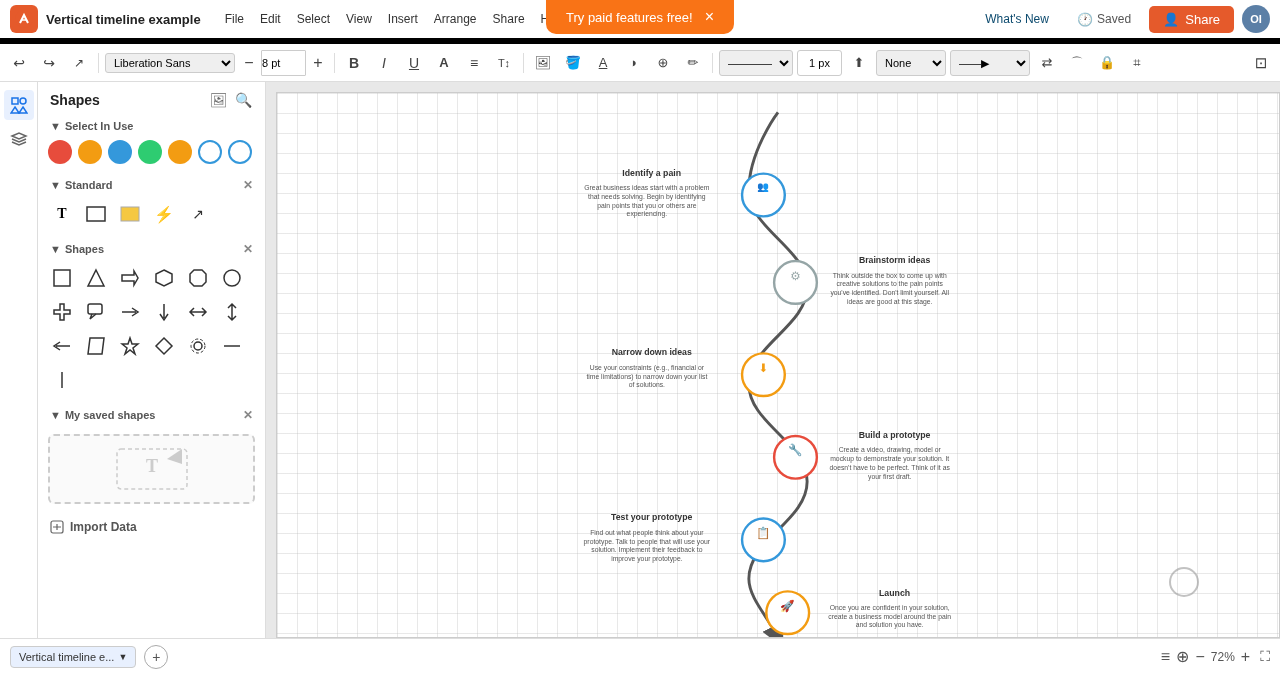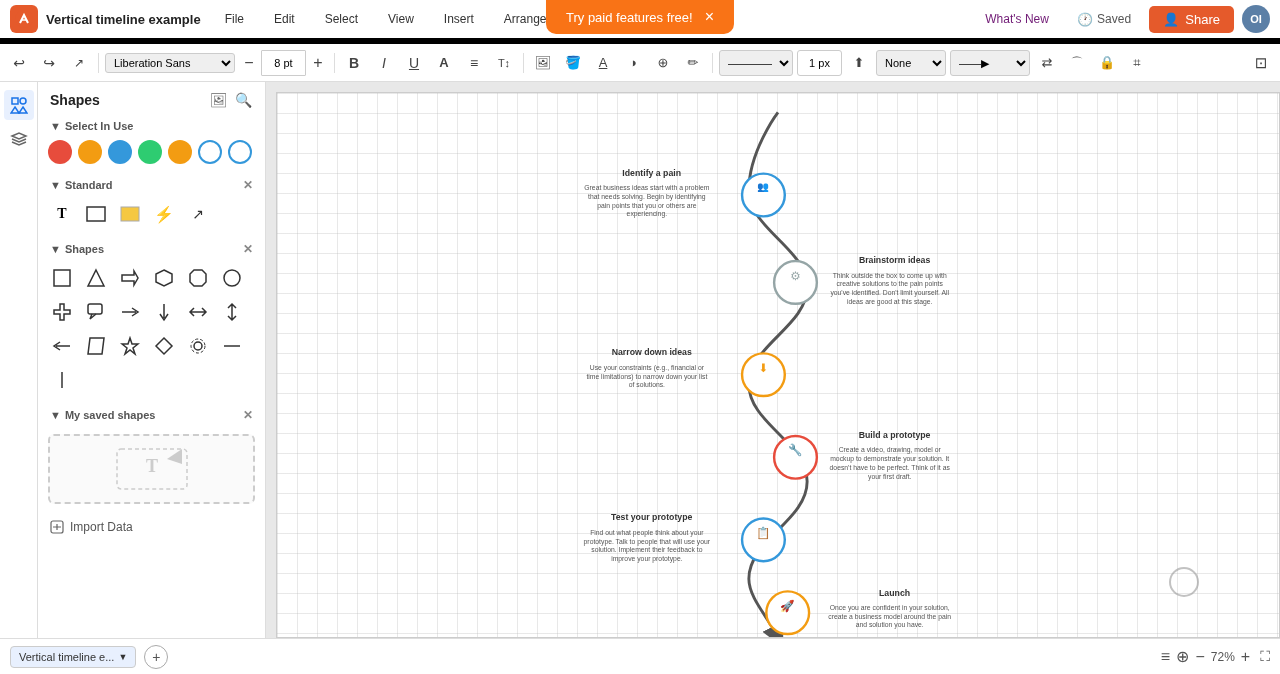--- a/index.html
+++ b/index.html
@@ -2,56 +2,56 @@
 <html><head>
   <meta charset="utf-8">
   <style>
     * { box-sizing: border-box; margin: 0; padding: 0; }
     body { font-family: 'Arial', sans-serif; font-size: 12px; background: #f0f0f0; overflow: hidden; width: 1280px; height: 674px; }
 
     
     .header { display: flex; align-items: center; height: 44px; background: white; border-bottom: 6px solid #000000; padding: 0 10px; gap: 8px; position: relative; }
     .logo { width: 28px; height: 28px; background: #e55a2b; border-radius: 6px; display: flex; align-items: center; justify-content: center; color: white; font-weight: bold; font-size: 14px; flex-shrink: 0; }
     .app-title { font-size: 13px; font-weight: bold; color: #222; margin-right: 8px; }
-    .menu-bar { display: flex; gap: 14px; }
+    .menu-bar { display: flex; gap: 0; }
     .menu-item { padding: 4px 8px; font-size: 12px; color: #333; cursor: pointer; border-radius: 3px; }
     .header-spacer { flex: 1; }
-    .whats-new-btn { padding: 4px 10px; font-size: 12px; color: #701a75; cursor: pointer; border-radius: 3px; }
+    .whats-new-btn { padding: 4px 10px; font-size: 12px; color: #0c4a6e; cursor: pointer; border-radius: 3px; }
     .saved-btn { display: flex; align-items: center; gap: 4px; padding: 4px 10px; font-size: 12px; color: #555; cursor: pointer; }
     .share-btn { background: #e55a2b; color: white; padding: 6px 14px; border-radius: 5px; font-size: 13px; cursor: pointer; border: none; display: flex; align-items: center; gap: 6px; }
     .avatar { width: 28px; height: 28px; background: #5b7fa6; border-radius: 50%; display: flex; align-items: center; justify-content: center; color: white; font-size: 11px; font-weight: bold; }
 
     
     .toolbar { display: flex; align-items: center; height: 38px; background: white; border-bottom: 1px solid #ddd; padding: 0 6px; gap: 4px; overflow: hidden; }
     .toolbar-btn { width: 26px; height: 26px; display: flex; align-items: center; justify-content: center; cursor: pointer; border-radius: 3px; font-size: 14px; color: #444; }
     .toolbar-divider { width: 1px; height: 20px; background: #ddd; margin: 0 2px; }
     .font-select { height: 20px; border: 1px solid #ccc; border-radius: 3px; padding: 0 4px; font-size: 11px; min-width: 130px; }
     .font-size-group { display: flex; align-items: center; gap: 2px; }
-    .font-size-input { width: 35px; height: 26px; border: 1px solid #ccc; border-radius: 1px; text-align: center; font-size: 11px; }
+    .font-size-input { width: 35px; height: 26px; border: 1px solid #ccc; border-radius: 1px; text-align: left; font-size: 11px; }
     .line-style-select { height: 26px; border: 1px solid #ccc; border-radius: 3px; padding: 0 4px; font-size: 11px; min-width: 60px; }
     .px-input { width: 45px; height: 26px; border: 1px solid #ccc; border-radius: 3px; text-align: center; font-size: 11px; }
     .arrow-select { height: 26px; border: 1px solid #ccc; border-radius: 3px; padding: 0 4px; font-size: 11px; min-width: 70px; }
 
     
     .main-layout { display: flex; height: calc(674px - 44px - 38px - 36px); }
 
     
     .sidebar { width: 228px; background: white; border-right: 1px solid #ddd; display: flex; flex-direction: column; overflow-y: auto; flex-shrink: 0; }
     .sidebar-header { display: flex; align-items: center; padding: 10px 12px 6px; gap: 8px; }
     .sidebar-title { font-size: 14px; font-weight: bold; color: #222; flex: 1; }
     .sidebar-icon-btn { cursor: pointer; color: #666; font-size: 14px; }
     .section-header { display: flex; align-items: center; padding: 6px 12px 4px; font-size: 11px; color: #555; font-weight: 600; cursor: pointer; gap: 4px; }
     .section-close { margin-left: auto; cursor: pointer; color: #888; font-size: 12px; }
     .shapes-grid { display: flex; flex-wrap: wrap; padding: 4px 10px 8px; gap: 6px; }
     .shape-item { width: 28px; height: 28px; display: flex; align-items: center; justify-content: center; cursor: pointer; border-radius: 3px; }
     .color-circle { width: 24px; height: 24px; border-radius: 50%; border: 2px solid transparent; cursor: pointer; }
 
     
     .saved-shapes-placeholder { margin: 8px 10px; border: 2px dashed #ccc; border-radius: 6px; height: 70px; display: flex; align-items: center; justify-content: center; background: #fafafa; }
-    .import-btn { display: flex; align-items: flex-end; gap: 6px; padding: 8px 12px; font-size: 12px; color: #555; cursor: pointer; }
+    .import-btn { display: flex; align-items: flex-end; gap: 6px; padding: 8px 12px; font-size: 12px; color: #555; cursor: pointer; font-weight: bold; }
 
     
     .canvas-area { flex: 1; background: #e8e8e8; position: relative; overflow: hidden; }
     .canvas-inner { position: absolute; top: 10px; left: 10px; right: 0; bottom: 0; background: white; border: 1px solid #ccc; overflow: hidden; }
     .grid-bg {
       width: 100%; height: 100%;
       background-image: linear-gradient(rgba(180,180,180,0.3) 1px, transparent 1px),
                         linear-gradient(90deg, rgba(180,180,180,0.3) 1px, transparent 1px);
       background-size: 20px 20px;
       position: relative;

